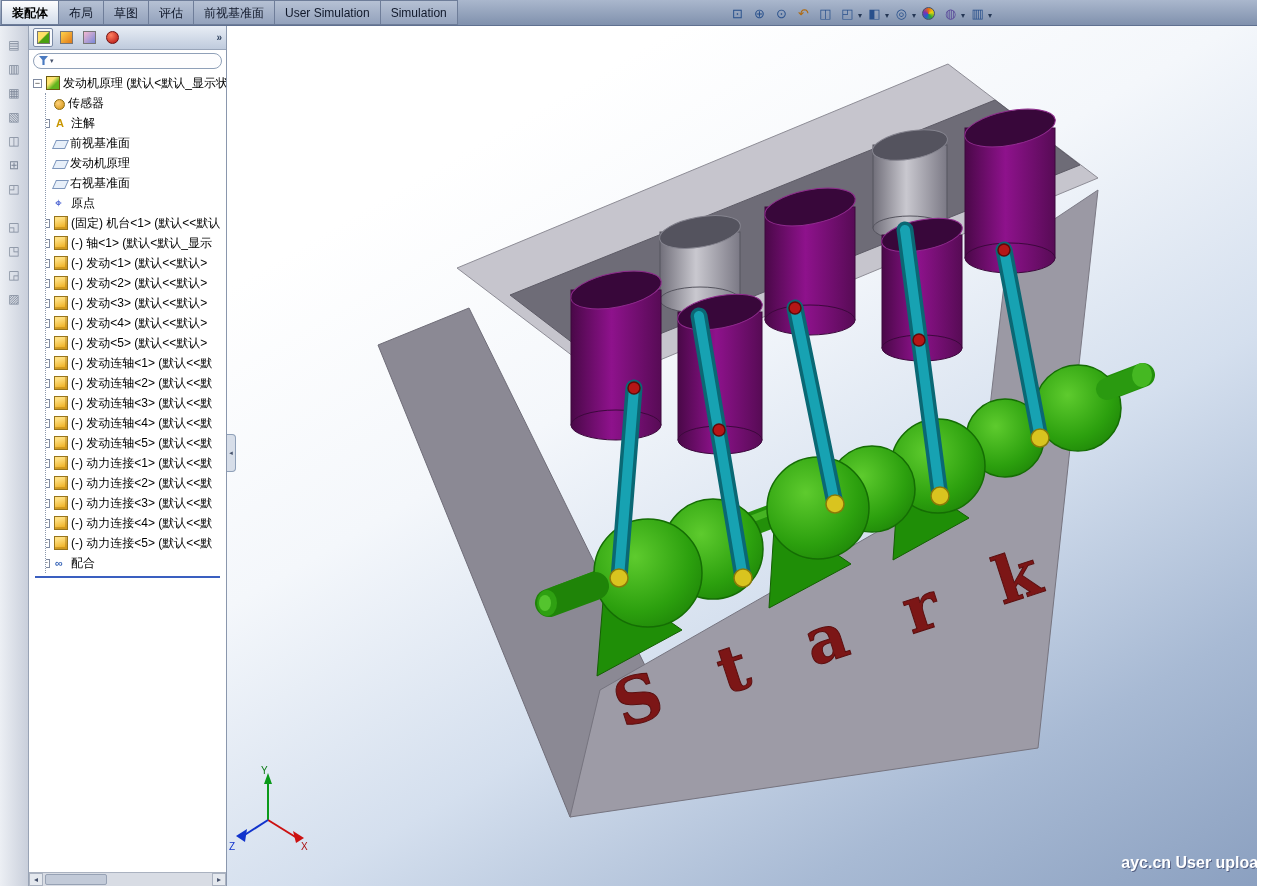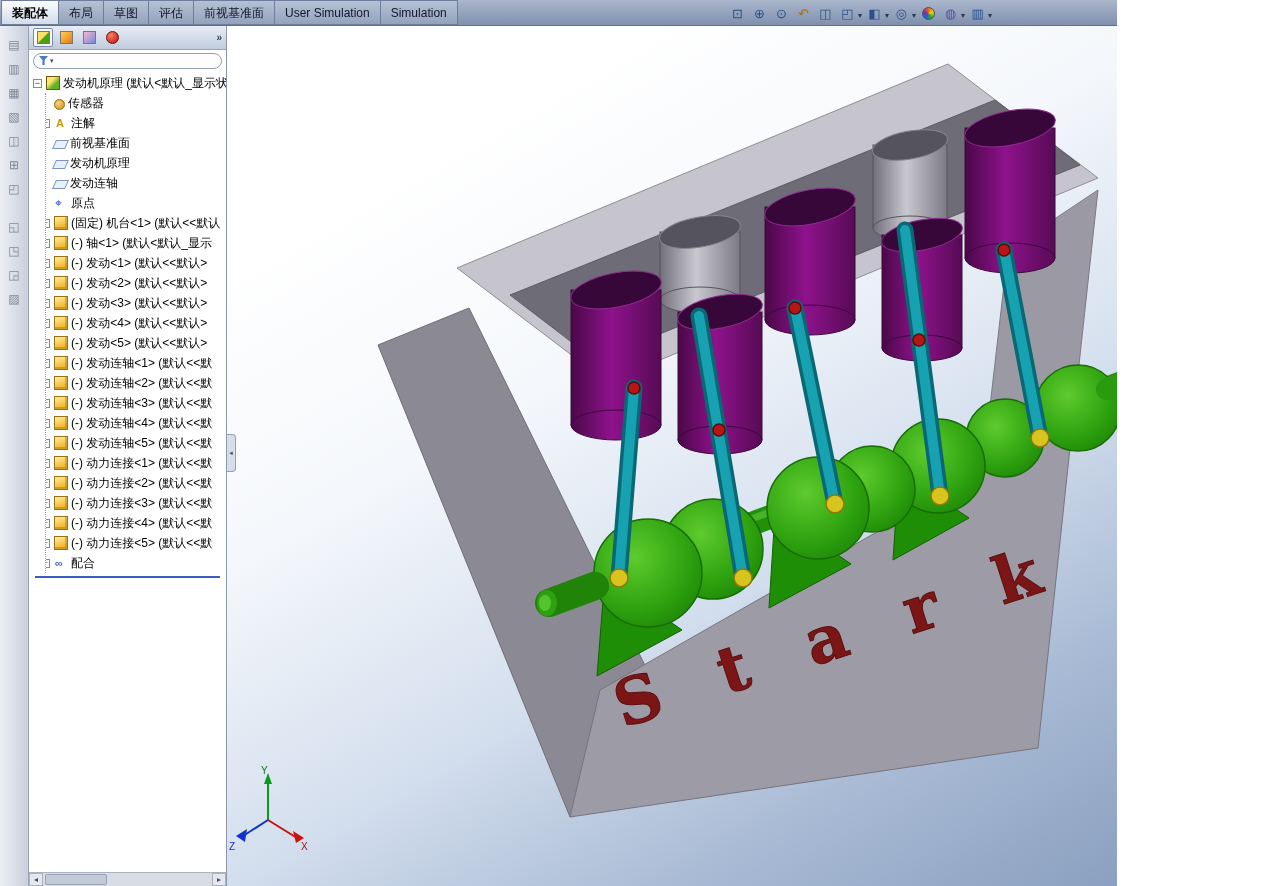--- a/index.html
+++ b/index.html
@@ -1,18 +1,18 @@
 <!DOCTYPE html>
 <html><head>
 <meta charset="utf-8">
 <style>
   *{margin:0;padding:0;box-sizing:border-box}
   html,body{width:1277px;height:886px;overflow:hidden}
   body{font-family:"Liberation Sans",sans-serif;background:#fff}
-  .app{position:relative;width:1117px;height:886px;background:#c9d1de;overflow:hidden}
+  .app{position:relative;width:1257px;height:886px;background:#c9d1de;overflow:hidden}
 
   
   .topbar{position:relative;height:26px;background:linear-gradient(#aab7cd,#8091ad);border-bottom:1px solid #5f7090;display:flex;align-items:stretch}
   .tabs{display:flex;margin-left:2px}
   .tab{padding:4px 10px;font-size:12px;line-height:16px;color:#10182a;border:1px solid #6e7d99;margin-left:-1px;background:linear-gradient(#b6c1d4,#93a2bc);white-space:nowrap;cursor:default}
   .tab.active{background:linear-gradient(#fdfdfe,#d2dcea);font-weight:bold;color:#000}
   .hud{position:absolute;left:728px;top:0;height:26px;display:flex;align-items:center;gap:3px}
   .hicon{width:19px;height:19px;display:flex;align-items:center;justify-content:center;font-size:13px;border-radius:2px}
   .hcaret{font-size:8px;color:#253755;margin:4px 0 0 -2px}
   .sphere{width:13px;height:13px;border-radius:50%;border:1px solid #44506a;background:conic-gradient(#e86a10,#e8d410,#30a830,#2060d0,#8030b0,#e86a10)}
@@ -164,21 +164,21 @@
               <span class="tlabel">前视基准面</span>
             </div>
             <div class="tree-row">
               <span class="plusspacer"></span>
               <span class="tico t-plane"></span>
               <span class="tlabel">发动机原理</span>
             </div>
             <div class="tree-row">
               <span class="plusspacer"></span>
               <span class="tico t-plane"></span>
-              <span class="tlabel">发动连轴</span>
+              <span class="tlabel">右视基准面</span>
             </div>
             <div class="tree-row">
               <span class="plusspacer"></span>
               <span class="tico t-origin"></span>
               <span class="tlabel">原点</span>
             </div>
             <div class="tree-row">
               <span class="plusbox">+</span>
               <span class="tico t-component"></span>
               <span class="tlabel">(固定) 机台&lt;1&gt; (默认&lt;&lt;默认</span>

